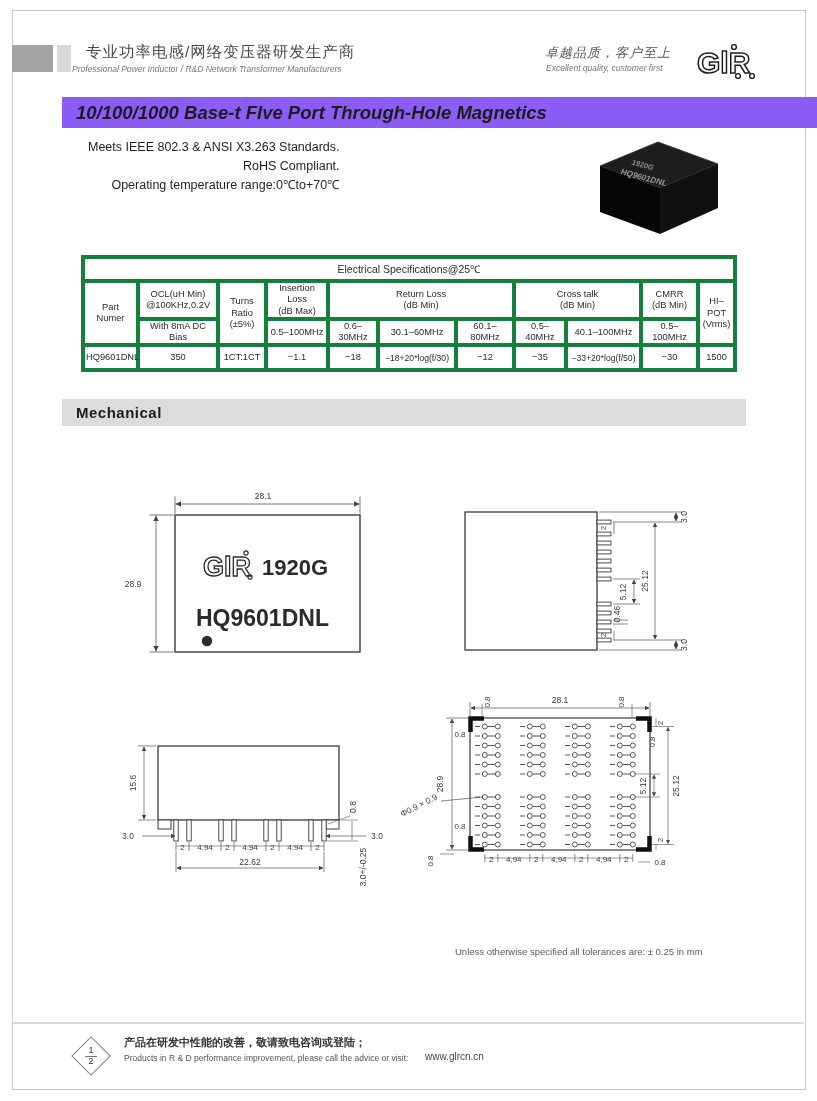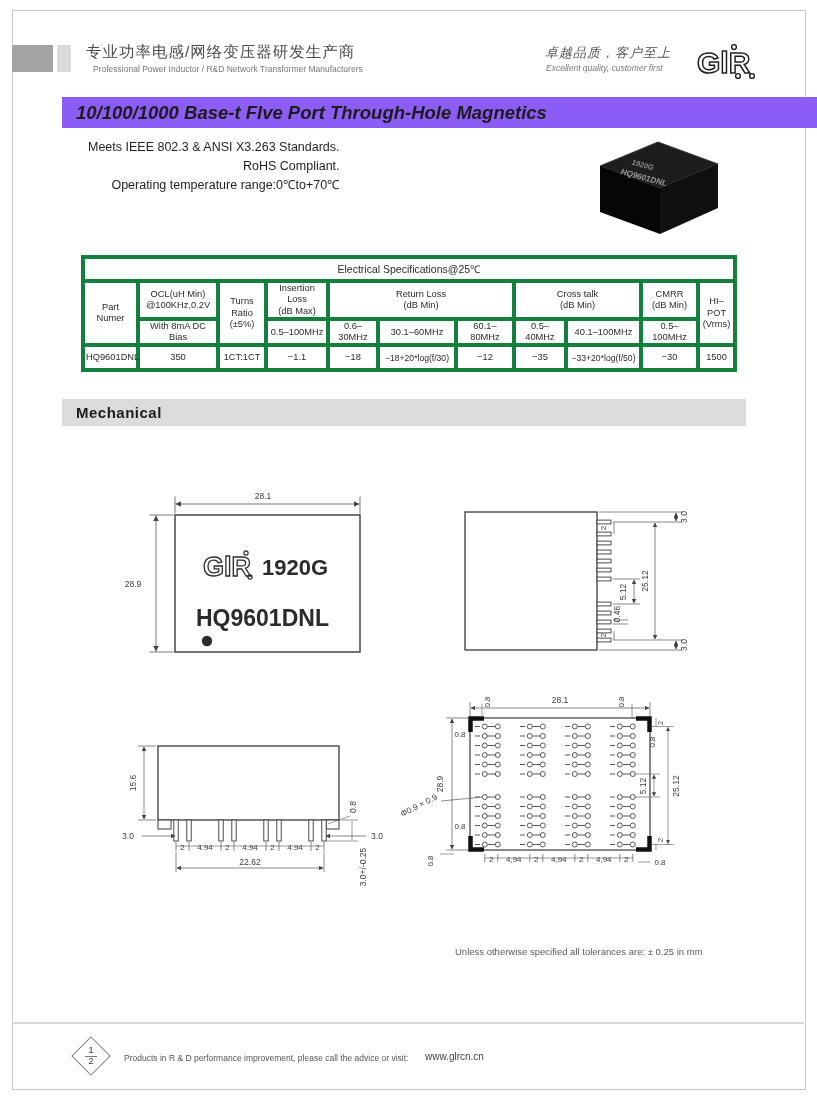--- a/index.html
+++ b/index.html
@@ -2,21 +2,21 @@
 <html><head>
 <meta charset="utf-8">
 <style>
   html,body{margin:0;padding:0;background:#ffffff;}
   body{font-family:"Liberation Sans", sans-serif;color:#222;}
   .page{position:relative;width:817px;height:1101px;background:#fff;overflow:hidden;}
   .page-border{position:absolute;left:12px;top:10px;width:792px;height:1078px;border:1px solid #c9c9c9;}
   .sq-dark{position:absolute;left:12px;top:45px;width:41px;height:27px;background:#a3a3a3;}
   .sq-light{position:absolute;left:57px;top:45px;width:14px;height:27px;background:#d9d9d9;}
   .company-cn{position:absolute;left:86px;top:42px;font-size:15.5px;color:#4a4a4a;letter-spacing:1px;}
-  .company-en{position:absolute;left:93px;top:64px;font-size:8.5px;color:#777;}
+  .company-en{position:absolute;left:72px;top:64px;font-size:8.5px;font-style:italic;color:#777;}
   .slogan-cn{position:absolute;left:545px;top:44px;font-size:13px;font-style:italic;color:#555;letter-spacing:1px;}
   .slogan-en{position:absolute;left:546px;top:63px;font-size:8.5px;font-style:italic;color:#777;}
   .logo-box{position:absolute;left:695px;top:40px;width:62px;height:44px;}
   .title-bar{position:absolute;left:62px;top:97px;width:799px;height:31px;background:#8b5cf6;display:flex;align-items:center;}
   .title-bar span{font-size:18.5px;font-weight:bold;font-style:italic;color:#1c1c1c;padding-left:14px;letter-spacing:0px;}
   .features{position:absolute;left:88px;top:138px;font-size:12.5px;color:#1f1f1f;line-height:19px;text-align:right;}
   .photo{position:absolute;left:598px;top:138px;}
   .spec-table{position:absolute;left:81px;top:255px;border-collapse:collapse;table-layout:fixed;width:652px;font-size:9.3px;color:#2b2b2b;}
   .spec-table th,.spec-table td{border:4px solid #15803d;padding:0 1px;text-align:center;font-weight:normal;white-space:pre-line;line-height:1.2;}
   .spec-table .ttl{font-size:10.5px;height:20px;}
@@ -542,15 +542,16 @@
   <div class="tol-note">Unless otherwise specified all tolerances are: ± 0.25 in mm</div>
 
   <div class="footer-line"></div>
   <div class="page-diamond">
     <div class="page-diamond-inner">
       <span>1</span>
       <span class="bar"></span>
       <span>2</span>
     </div>
   </div>
+  <div class="foot-cn">产品在研发中性能的改善，敬请致电咨询或登陆；</div>
   <div class="foot-en">Products in R &amp; D performance improvement, please call the advice or visit:</div>
   <div class="foot-url">www.glrcn.cn</div>
 </div>
 
 </body></html>

